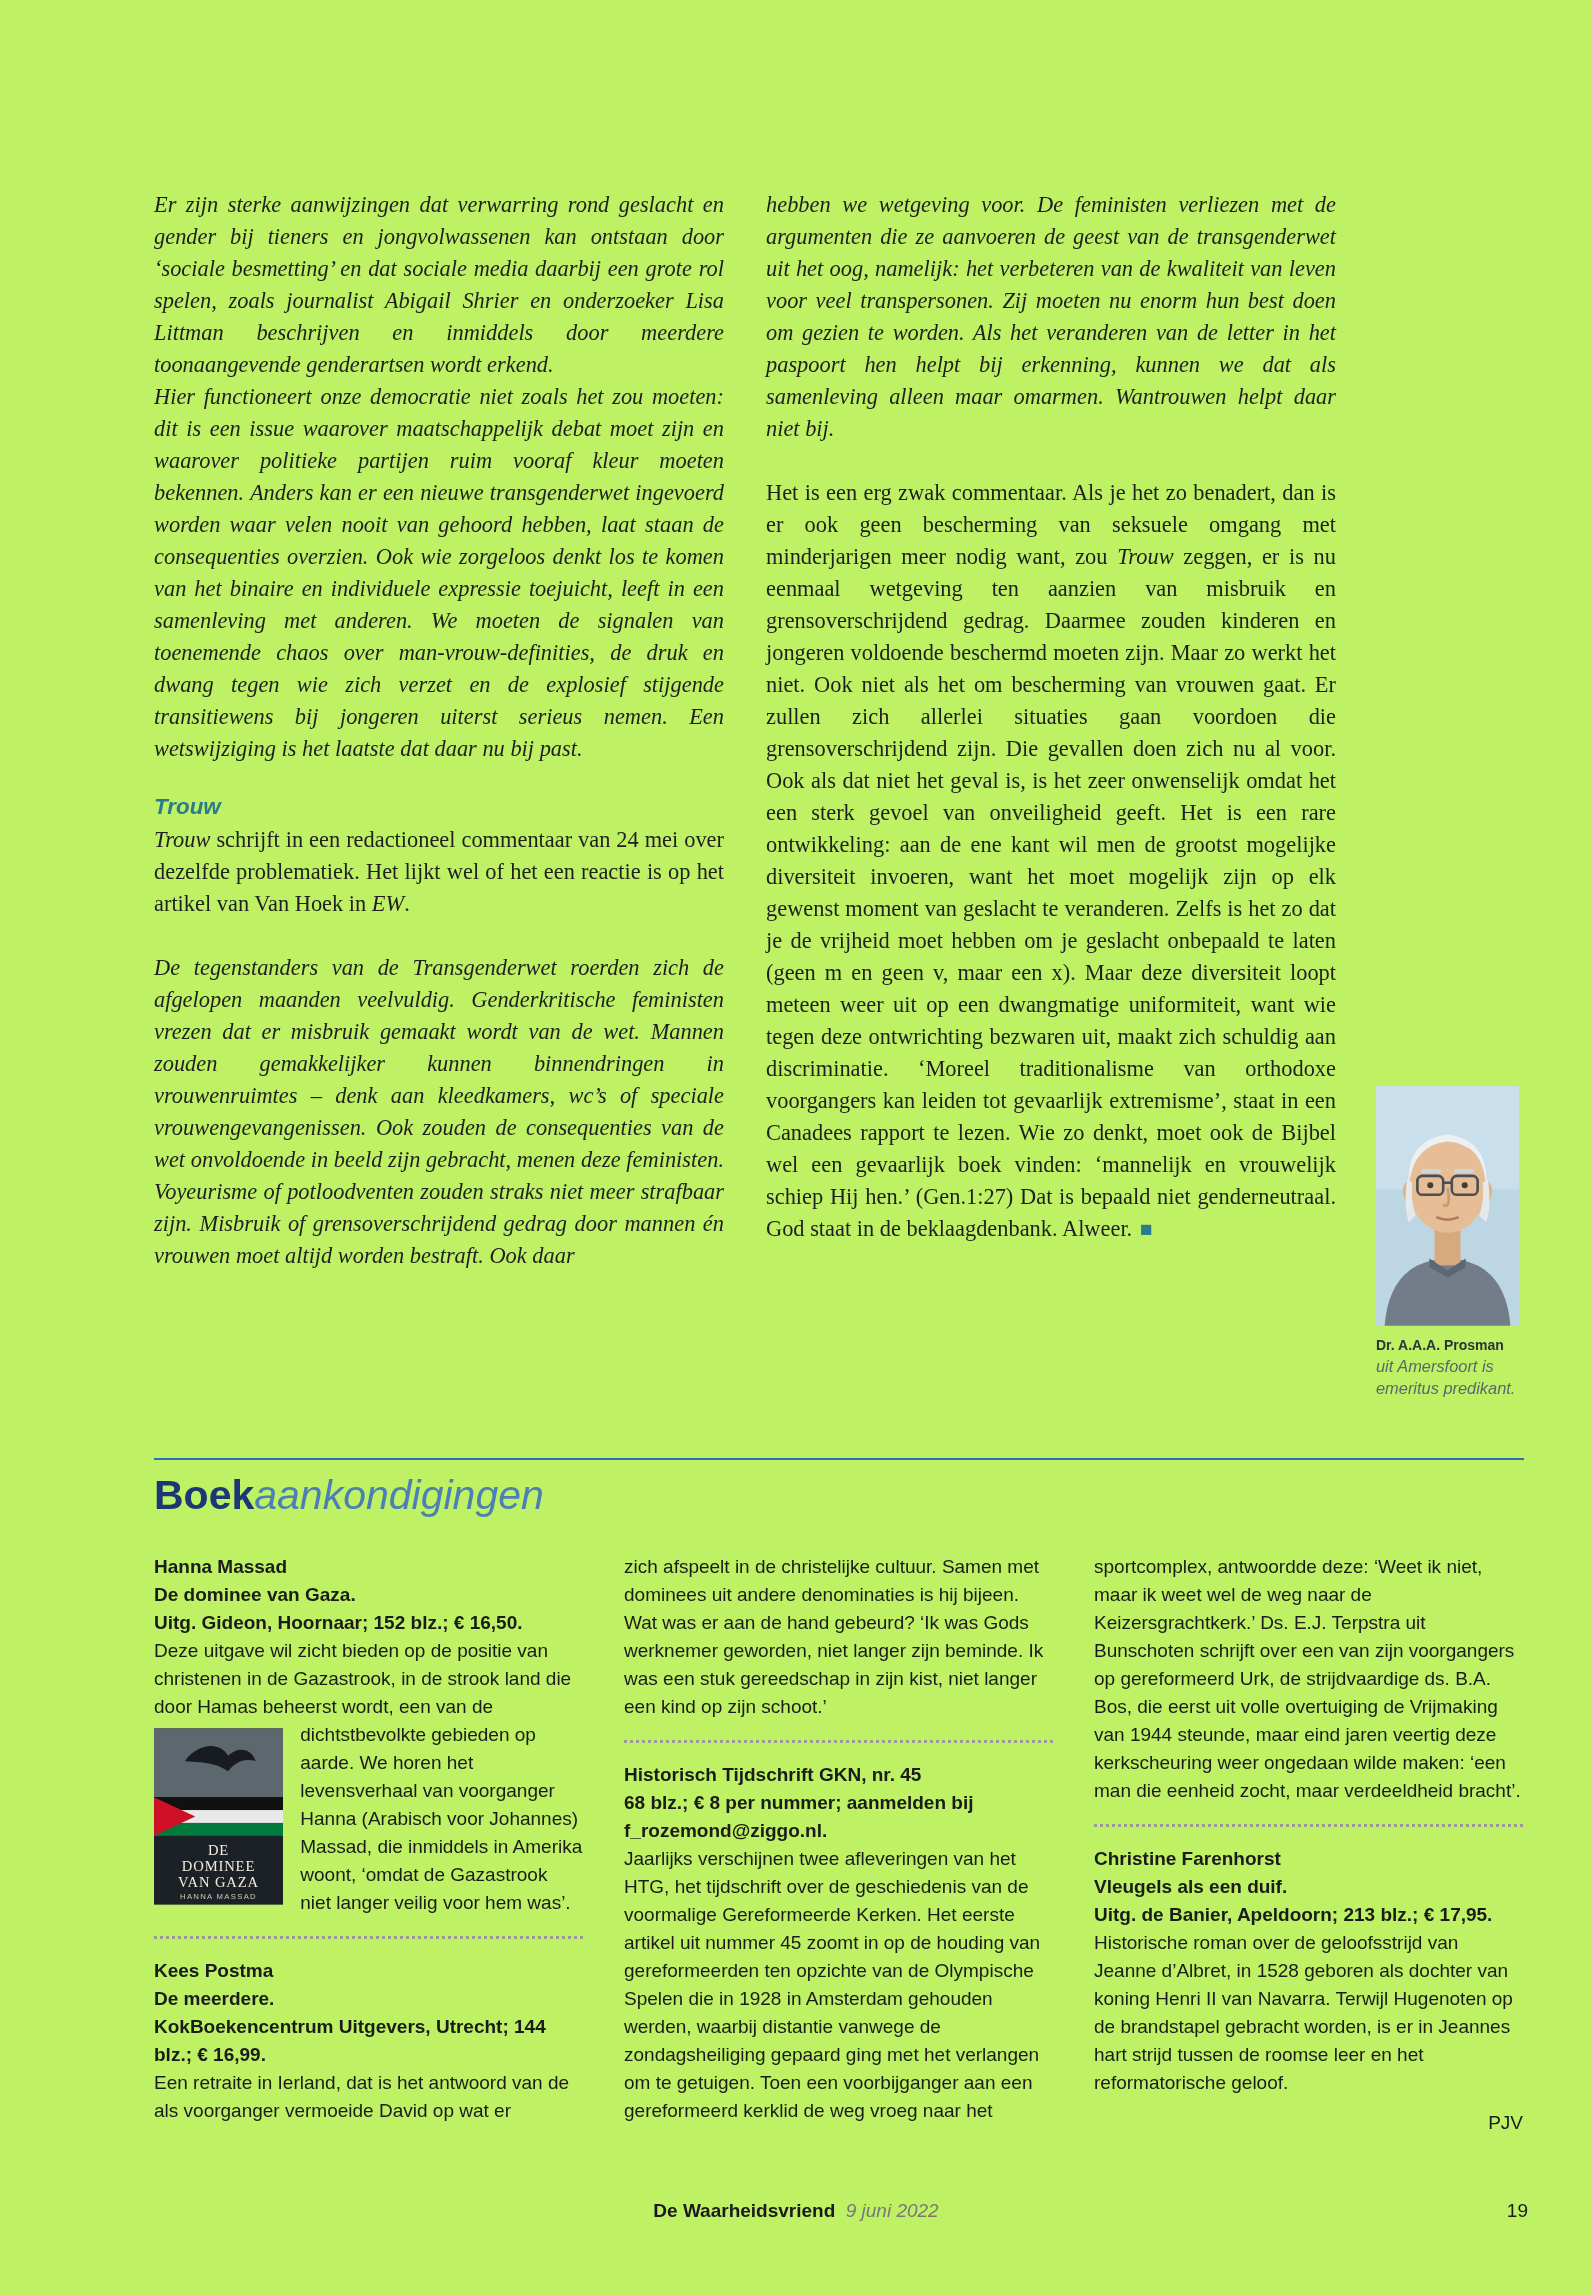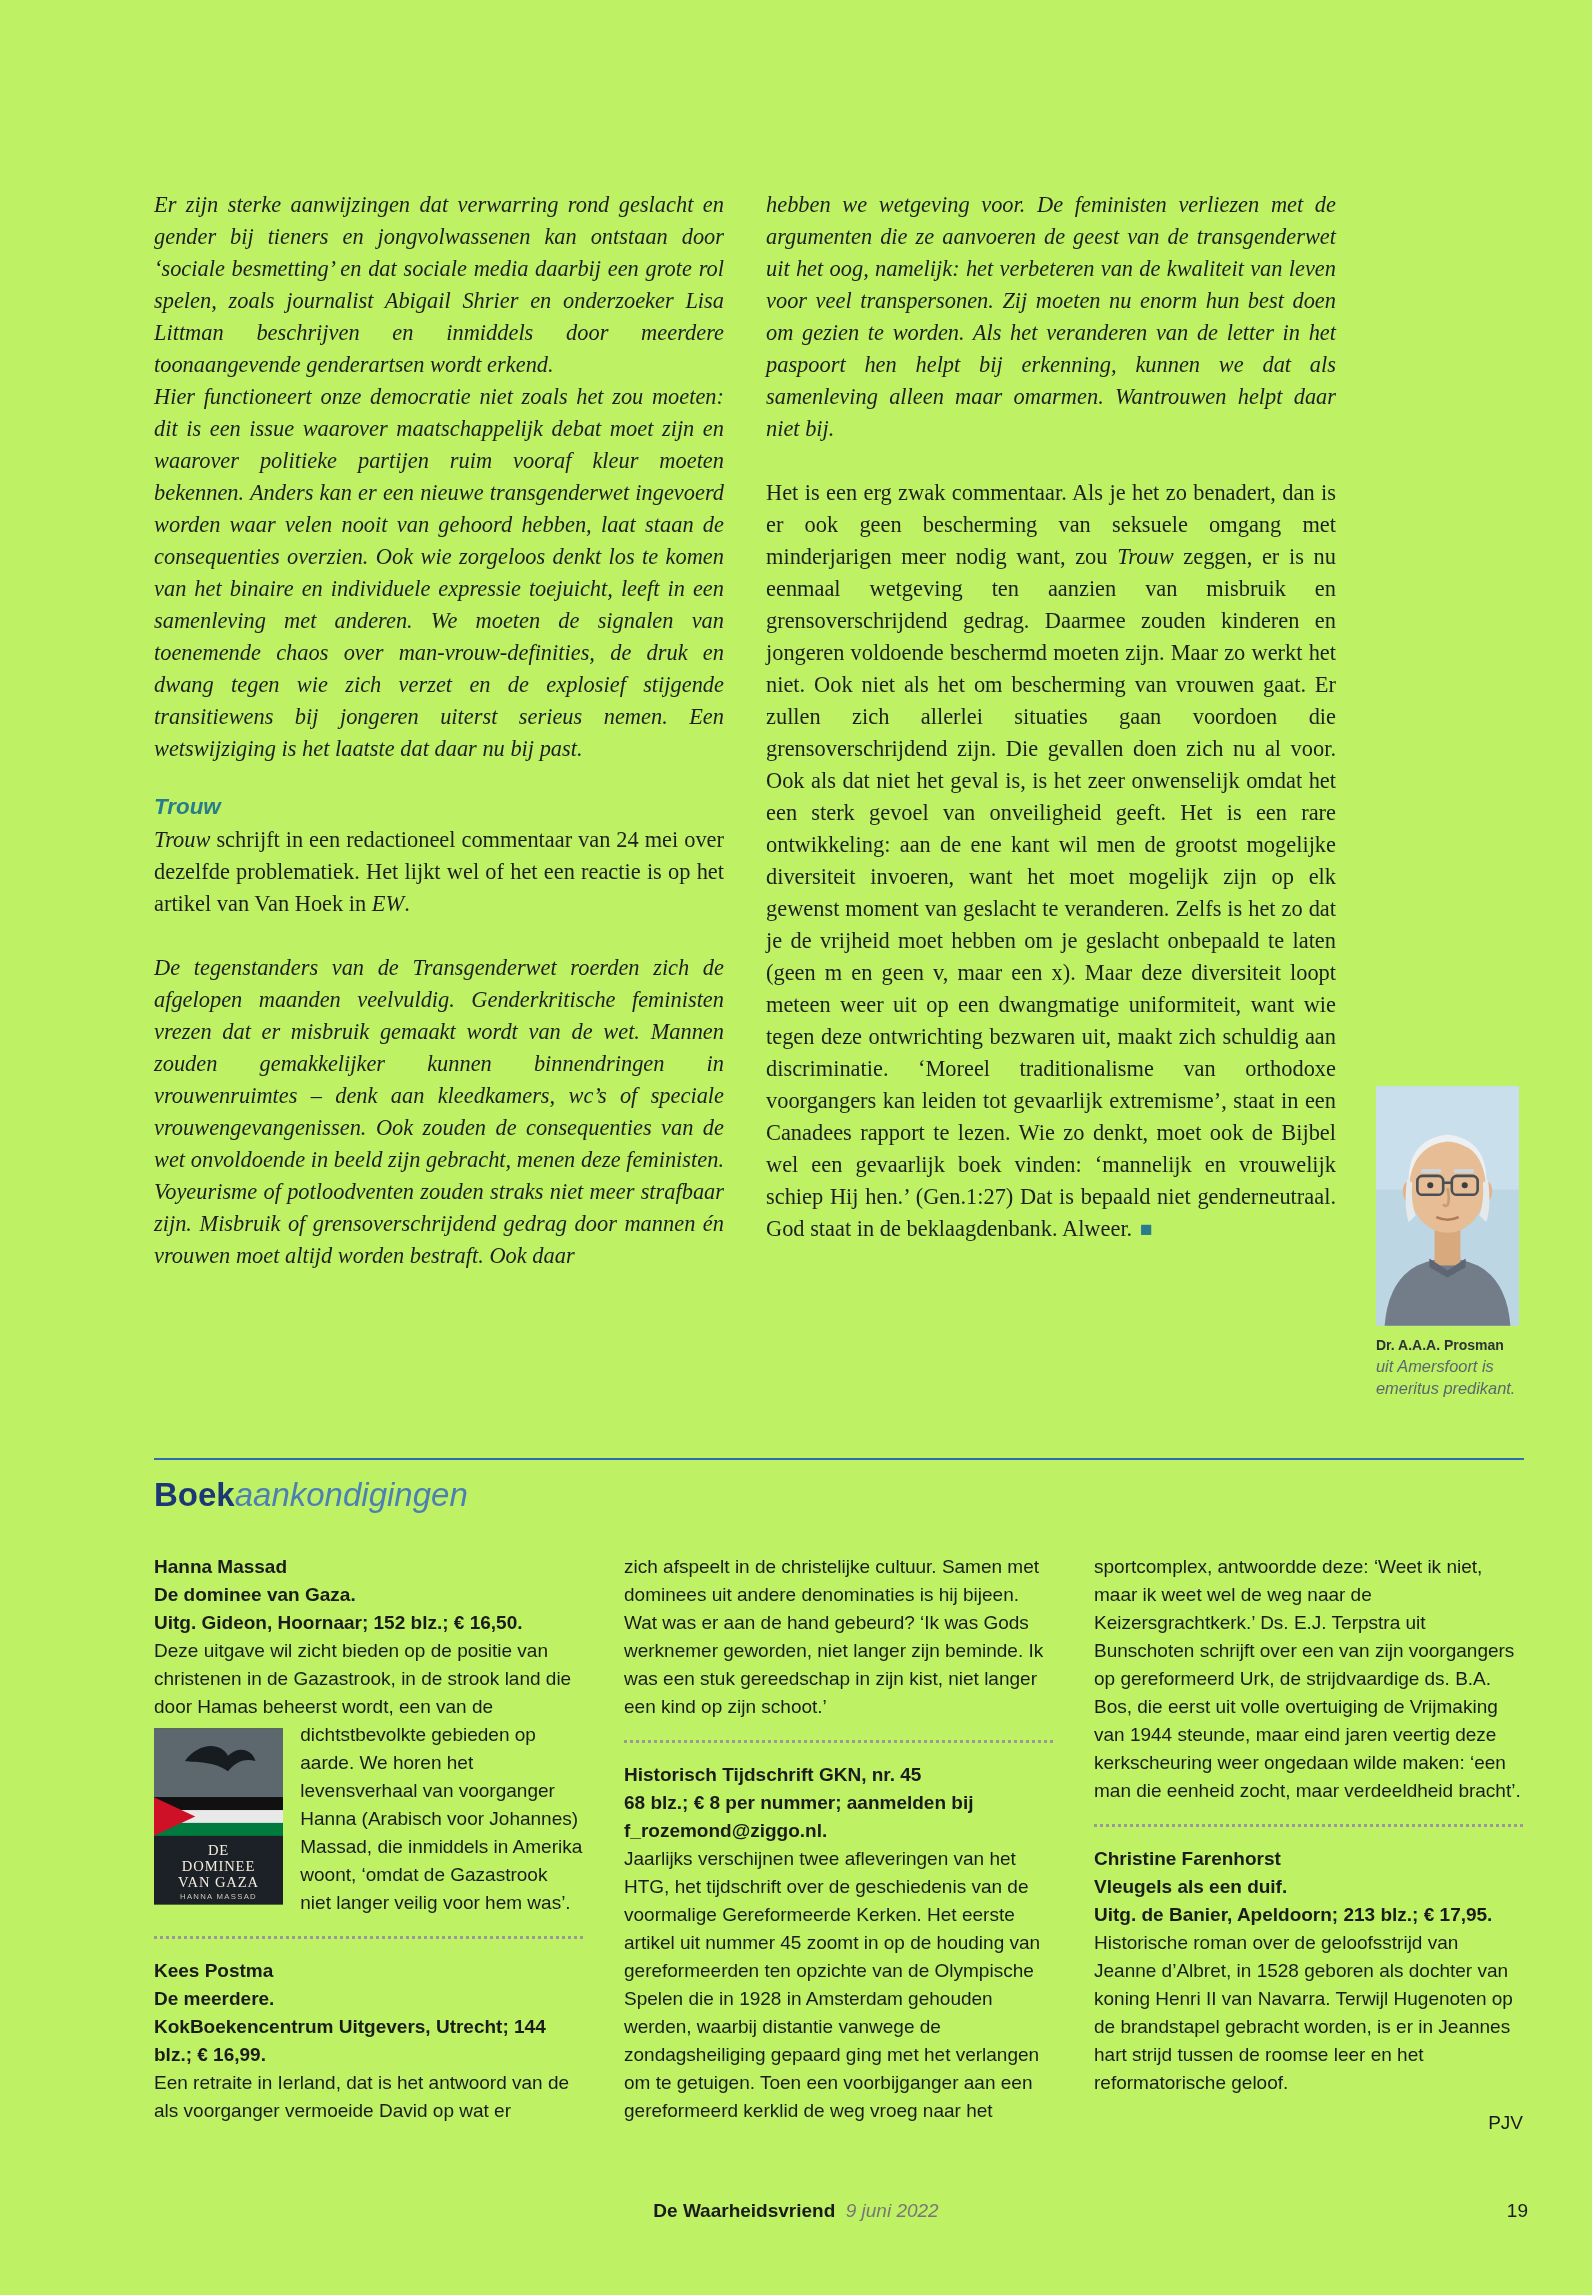--- a/index.html
+++ b/index.html
@@ -39,21 +39,21 @@
   
   .portrait{position:absolute;left:1376px;top:1086px;width:148px;margin:0;}
   .photo{width:143px;height:240px;line-height:0;}
   .portrait figcaption{margin-top:8.6px;font-family:"Liberation Sans",sans-serif;width:143px;}
   .cap-name{font-size:14px;font-weight:bold;color:#2e3338;line-height:21.6px;}
   .cap-detail{font-size:16.4px;font-style:italic;color:var(--caption-gray,#5c666d);line-height:21.6px;}
 
   
   .boek{position:absolute;left:154px;top:1458px;width:1370px;font-family:"Liberation Sans",sans-serif;}
   .rule{border-top:2.6px solid var(--rule-blue,#2f6cb0);height:0;}
-  .boek-heading{margin:10.4px 0 0 0;font-size:33px;line-height:50px;font-weight:normal;}
+  .boek-heading{margin:10.4px 0 0 0;font-size:41px;line-height:50px;font-weight:normal;}
   .bh-bold{font-weight:bold;color:var(--boek-dark-blue,#1c3775);}
   .bh-italic{font-style:italic;color:var(--boek-light-blue,#4d7fb5);}
   .boek-cols{display:flex;gap:41px;margin-top:33px;}
   .bcol{width:429px;font-size:19px;line-height:28px;color:#1b1b1b;}
   .bhead{margin:0;font-weight:bold;}
   .bbody{margin:0;}
   .dotted{border:none;height:0;border-top:3.5px dotted var(--dots-gray,#999);margin:19px 0 17.3px 0;}
   .cover{float:left;width:129px;height:177px;margin:7px 17.3px 5.2px 0;line-height:0;}
   .clear{clear:both;height:0;}
   .initials{margin:12px 0 7px 0;font-weight:normal;text-align:right;}

